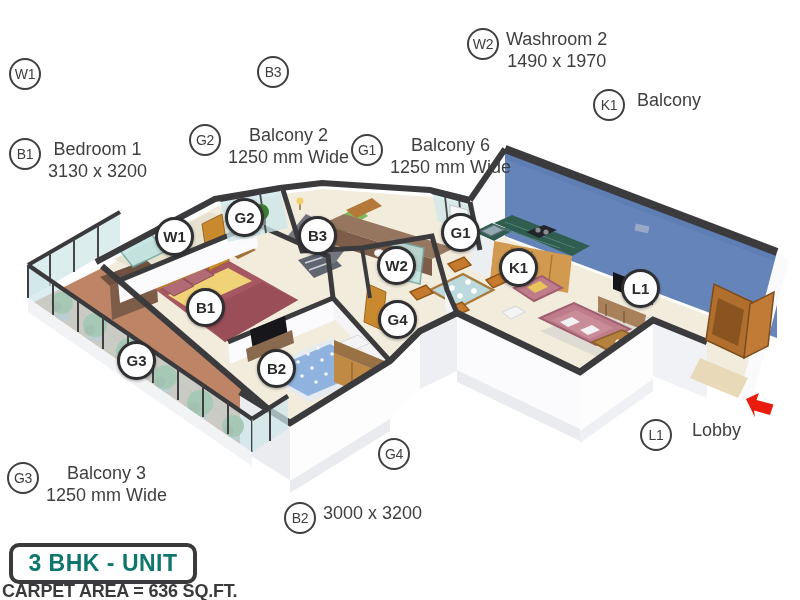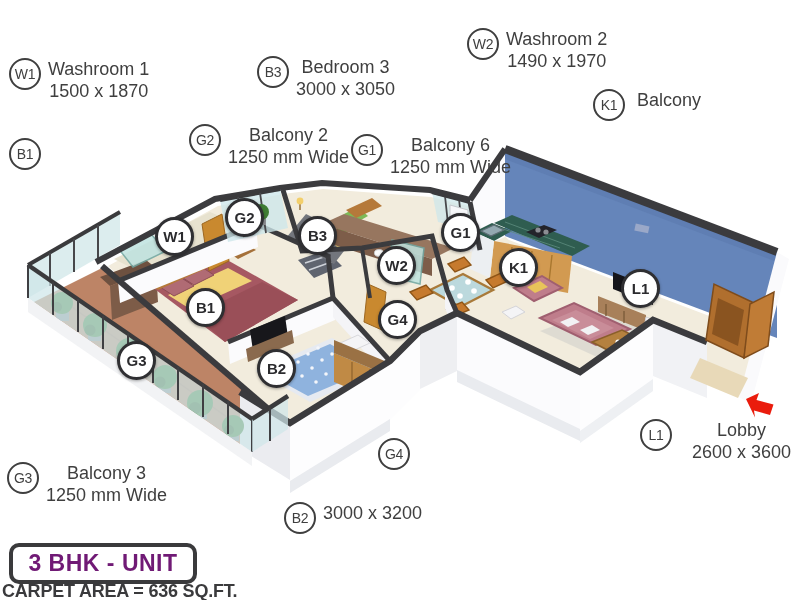--- a/index.html
+++ b/index.html
@@ -14,21 +14,21 @@
               letter-spacing:-0.3px;background:transparent;}
   .lbl-col{display:flex;flex-direction:column;align-items:center;}
   
   .plan-marker{position:absolute;width:33px;height:33px;margin:-16px 0 0 -16px;border-radius:50%;
                background:#fff;border:3px solid #2f2f32;color:#2b2b2e;font-size:15px;font-weight:700;
                display:flex;align-items:center;justify-content:center;
                box-shadow:0 1px 3px rgba(0,0,0,.35);}
   
   .unit-box{position:absolute;left:9px;top:543px;width:180px;height:33px;border:4px solid #3a3a3c;
             border-radius:10px;display:flex;align-items:center;justify-content:center;
-            font-size:23px;font-weight:bold;color:#701a75;letter-spacing:.5px;background:#fff;}
+            font-size:23px;font-weight:bold;color:#0f766e;letter-spacing:.5px;background:#fff;}
   .carpet-area{position:absolute;left:2px;top:581px;font-size:18px;font-weight:bold;
                color:#3a3a3c;letter-spacing:-0.2px;}
 </style>
 </head>
 <body>
 
 <div class="stage">
 
 <svg width="800" height="600" viewBox="0 0 800 600">
 
@@ -281,44 +281,40 @@
     <circle cx="261" cy="212" r="8" fill="#3f7d33"></circle>
         <circle cx="257" cy="215" r="3.6" fill="#2f6126"></circle>
   </g>
 
   <path d="M746,399 l13,-6 l-2.5,7 l17,4.5 l-3.5,10.5 l-16,-4.5 l1,7 z" fill="#ea1c0d"></path>
 </svg>
 
 <div id="overlay">
       <div class="room-label" style="left: 9px; top: 58px;">
         <span class="lbl-circle">W1</span>
-        <span class="lbl-col">
-          <span>Washroom 1</span>
-          <span>1500 x 1870</span>
-        </span>
       </div>
       <div class="plan-marker" style="left: 171px; top: 233px;">W1</div>
       <div class="room-label" style="left: 9px; top: 138px;">
         <span class="lbl-circle">B1</span>
+        <span class="lbl-col">
+          <span>Bedroom 1</span>
+          <span>3130 x 3200</span>
+        </span>
       </div>
       <div class="plan-marker" style="left: 202px; top: 304px;">B1</div>
       <div class="room-label" style="left: 189px; top: 124px;">
         <span class="lbl-circle">G2</span>
         <span class="lbl-col">
           <span>Balcony 2</span>
           <span>1250 mm Wide</span>
         </span>
       </div>
       <div class="plan-marker" style="left: 241px; top: 214px;">G2</div>
       <div class="room-label" style="left: 257px; top: 56px;">
         <span class="lbl-circle">B3</span>
-        <span class="lbl-col">
-          <span>Bedroom 3</span>
-          <span>3000 x 3050</span>
-        </span>
       </div>
       <div class="plan-marker" style="left: 314px; top: 232px;">B3</div>
       <div class="room-label" style="left: 351px; top: 134px;">
         <span class="lbl-circle">G1</span>
         <span class="lbl-col">
           <span>Balcony 6</span>
           <span>1250 mm Wide</span>
         </span>
       </div>
       <div class="plan-marker" style="left: 457px; top: 229px;">G1</div>
@@ -353,21 +349,20 @@
         <span class="lbl-circle">B2</span>
         <span class="lbl-col">
           <span>3000 x 3200</span>
         </span>
       </div>
       <div class="plan-marker" style="left: 273px; top: 365px;">B2</div>
       <div class="room-label" style="left: 640px; top: 419px; gap: 20px;">
         <span class="lbl-circle">L1</span>
         <span class="lbl-col">
           <span>Lobby</span>
-          <span>2600 x 3600</span>
         </span>
       </div>
       <div class="plan-marker" style="left: 637px; top: 285px;">L1</div>
     </div>
 
 <div class="unit-box">
   <span>3 BHK - UNIT</span>
 </div>
 <div class="carpet-area">CARPET AREA = 636 SQ.FT.</div>
 

